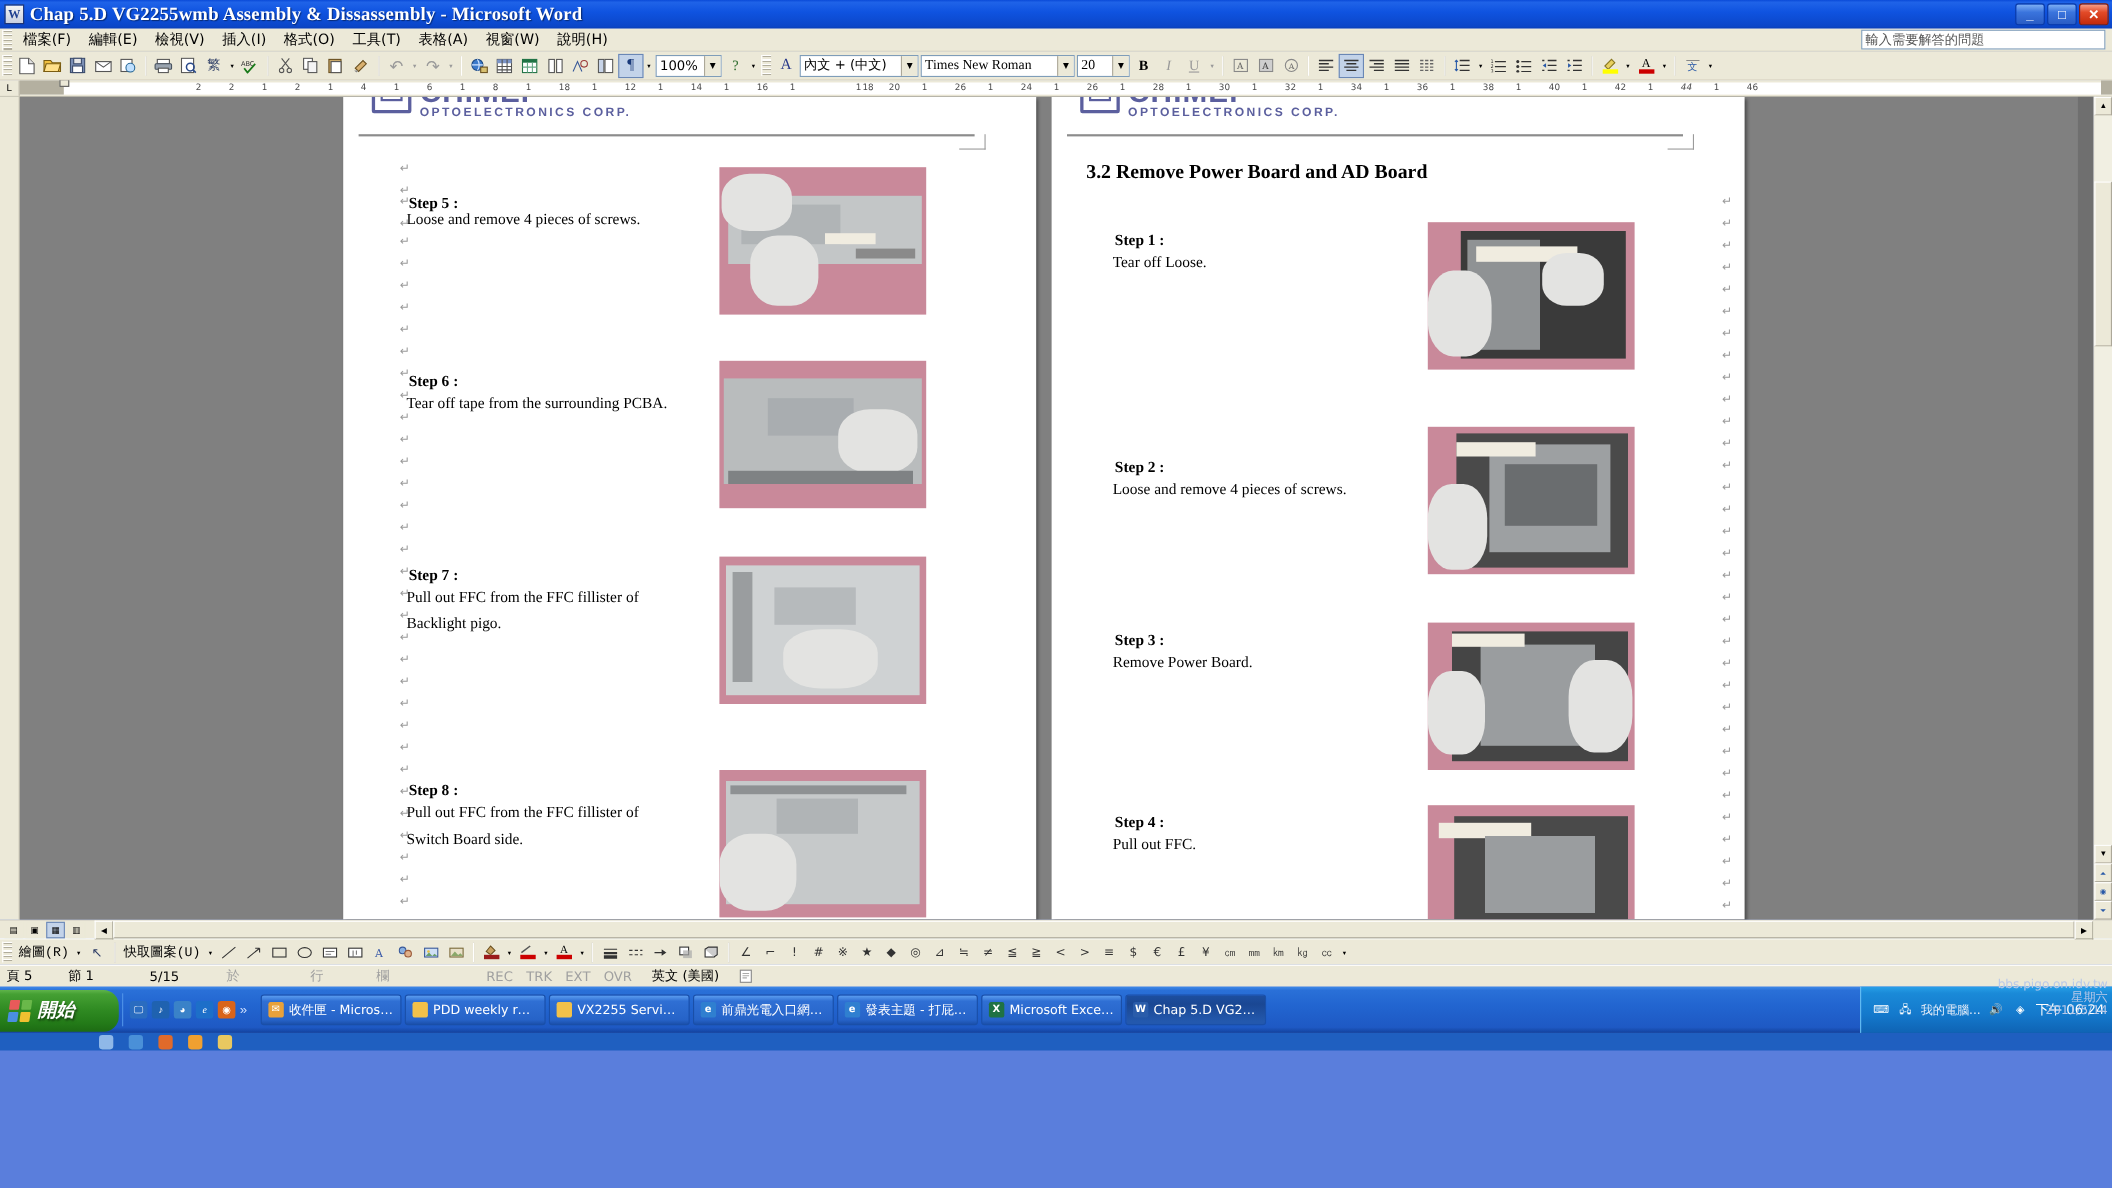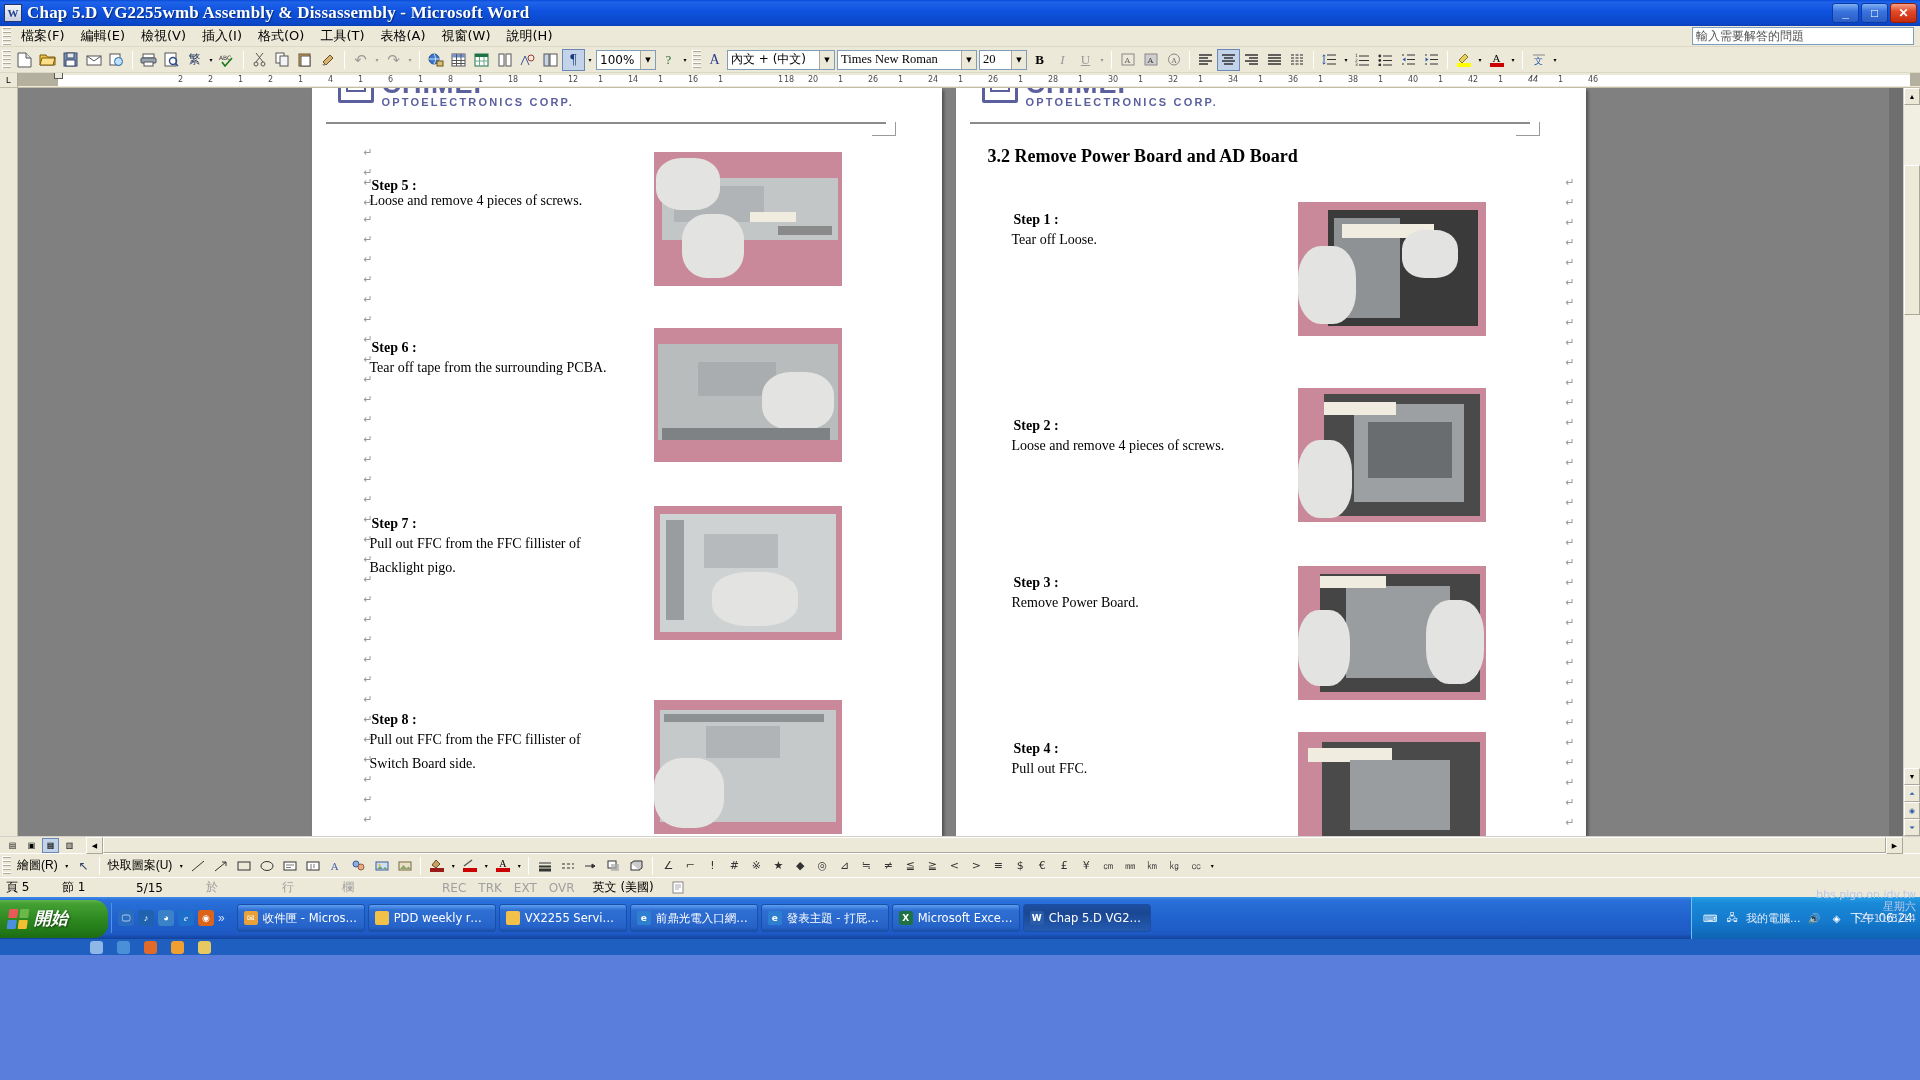--- a/index.html
+++ b/index.html
@@ -181,21 +181,21 @@
   .hscrollrow { height:17px; display:flex; background:#ece9d8; align-items:stretch;
                 border-top:1px solid #d4d0c8; }
   .viewbtns { display:flex; width:86px; align-items:center; padding-left:4px; gap:2px; }
   .vb { width:17px;height:15px; border:1px solid #ece9d8;
         display:flex;align-items:center;justify-content:center;font-size:8px; }
   .vb.on { border:1px solid #6a87b5; background:#c3d3e9; }
 
   
   .drawbar { height:24px; background:#ece9d8; display:flex; align-items:center;
              border-top:1px solid #fff; }
-  .dlabel { font-size:12px; padding:0 4px; font-family:Liberation Sans, sans-serif; }
+  .dlabel { font-size:12px; padding:0 4px; font-family:Liberation Mono, monospace; }
 
   
   .statusbar { height:20px; background:#ece9d8; display:flex; align-items:center;
                border-top:1px solid #fff; font-size:12px;
                font-family:"DejaVu Sans", sans-serif; }
   .sb { padding:0 6px; white-space:nowrap; }
   .sb.grey { color:#a0a0a0; }
 
   
   .taskbar {

